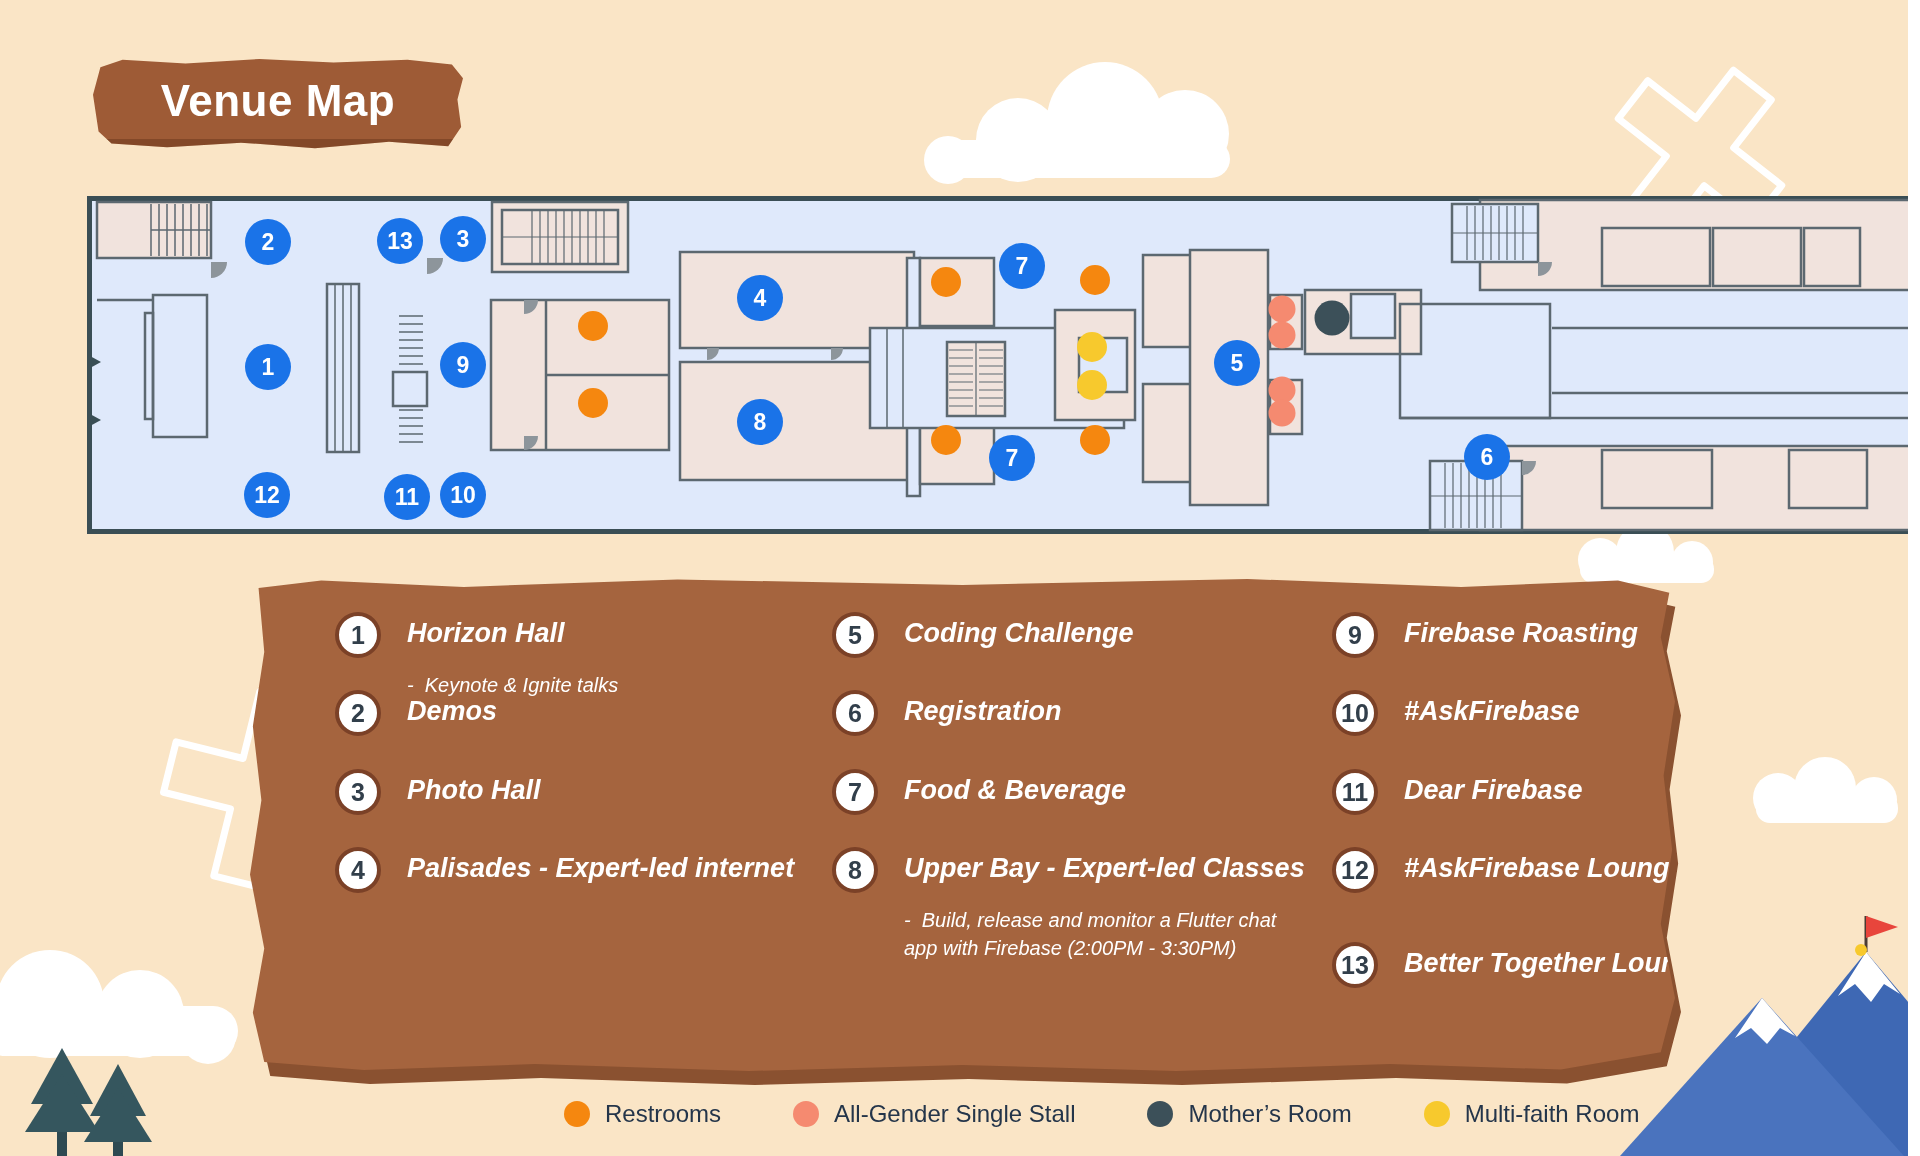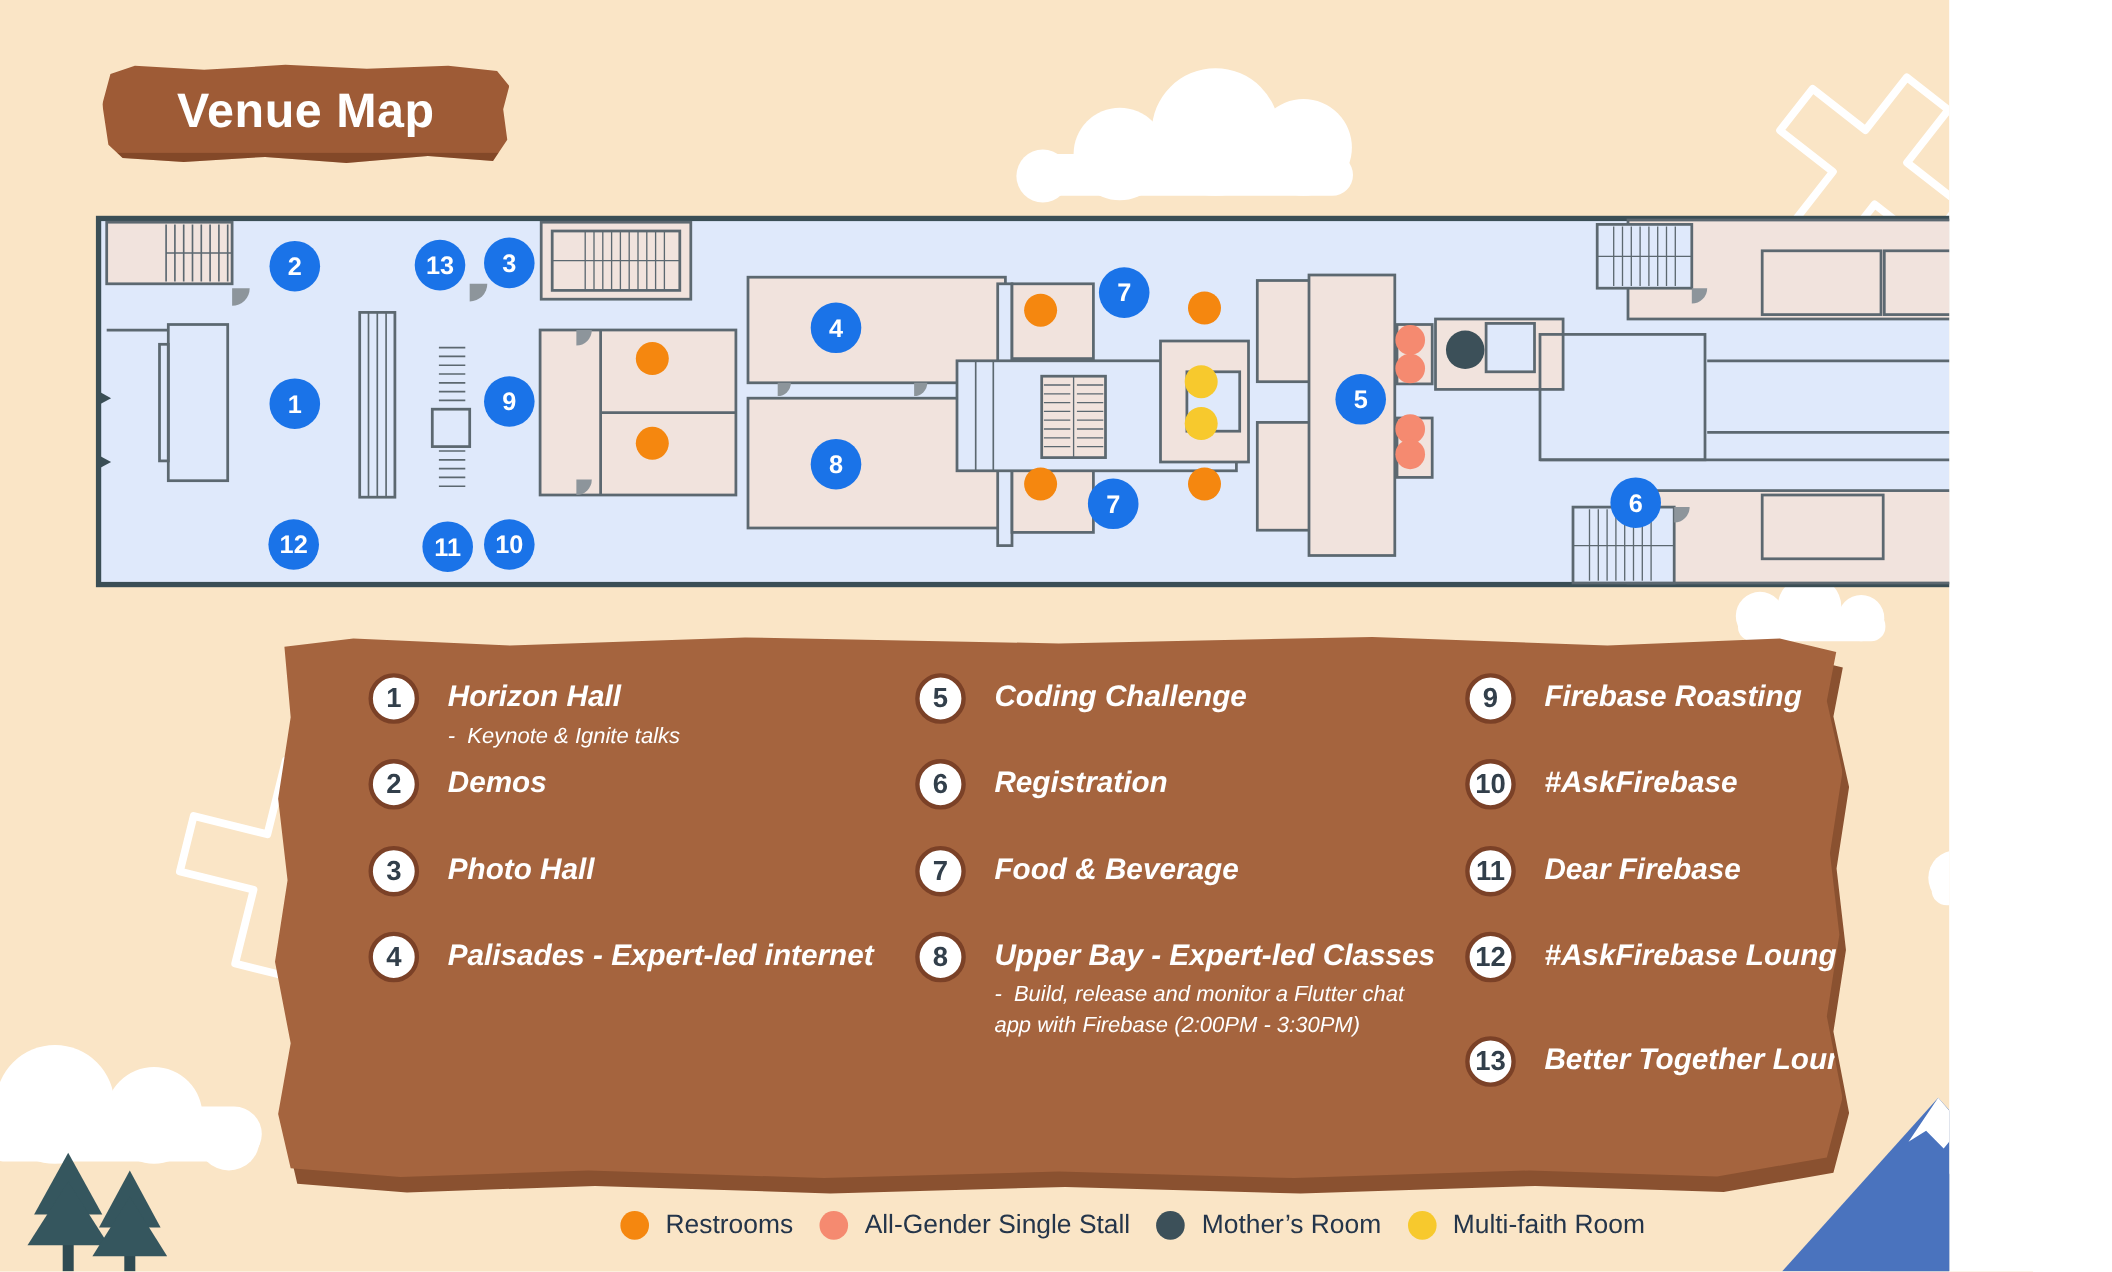--- a/index.html
+++ b/index.html
@@ -1,16 +1,16 @@
 <!DOCTYPE html>
 <html style="--c-marker: #1A73E8; --c-restroom: #F5870F; --c-allgender: #F58A70; --c-mothers: #3C5059; --c-multifaith: #F7C92D;"><head>
 <meta charset="utf-8">
 <style>
   html,body{margin:0;padding:0;}
-  .page{position:relative;width:1772px;height:1156px;background:#FAE5C6;overflow:hidden;
+  .page{position:relative;width:1908px;height:1156px;background:#FAE5C6;overflow:hidden;
         font-family:"Liberation Sans",sans-serif;}
   svg{display:block;}
   .deco{position:absolute;left:0;top:0;z-index:1;}
   
   .banner{position:absolute;left:93px;top:58px;width:370px;height:92px;background:#9E5B36;z-index:3;
     clip-path:polygon(2% 10%,8% 2%,25% 6%,45% 1%,65% 5%,85% 2%,97% 7%,100% 22%,98.5% 45%,99.5% 75%,96% 96%,80% 91%,60% 98%,40% 92%,20% 97%,5% 93%,1.5% 80%,0 40%);
     display:flex;align-items:center;justify-content:center;}
   .banner::after{content:"";position:absolute;left:0;right:0;bottom:0;height:11px;background:rgba(60,25,5,.28);}
   .banner-title{color:#fff;font-size:44px;font-weight:700;letter-spacing:.5px;margin-bottom:6px;}
   
@@ -27,23 +27,23 @@
   .panel-shadow,.panel{position:absolute;left:250px;top:578px;width:1425px;height:494px;
     clip-path:polygon(0.6% 2%,5% .5%,15% 1.8%,30% .3%,50% 1.4%,70% .2%,85% 1.8%,96% .5%,99.6% 3%,99% 12%,100% 25%,99.2% 40%,99.8% 55%,99% 70%,100% 85%,99% 96%,92% 99.5%,80% 98.4%,65% 99.8%,50% 98.6%,35% 99.8%,20% 98.4%,8% 99.6%,1% 98%,.2% 88%,1% 75%,0 60%,.8% 45%,.2% 30%,1% 15%);}
   .panel-shadow{transform:translate(6px,14px);background:#8A5130;z-index:3;}
   .panel{background:#A5643E;z-index:3;}
   .vcol{position:absolute;top:0;height:100%;}
   .v-item{position:absolute;display:flex;align-items:flex-start;}
   .v-num{flex:0 0 auto;width:46px;height:46px;border-radius:50%;background:#fff;border:4px solid #7B4127;
     box-sizing:border-box;color:#323F4B;font-size:25px;font-weight:700;display:flex;align-items:center;justify-content:center;}
   .v-body{margin-left:26px;padding-top:6px;font-style:italic;}
   .v-title{color:#fff;font-size:27px;font-weight:600;white-space:nowrap;}
-  .v-detail{color:#fff;font-size:20px;font-weight:400;line-height:1.38;margin-top:7px;}
+  .v-detail{color:#fff;font-size:20px;font-weight:400;line-height:1.38;margin-top:23px;}
   
-  .f-row{position:absolute;left:564px;top:1100px;display:flex;align-items:center;gap:24px;z-index:3;}
+  .f-row{position:absolute;left:564px;top:1100px;display:flex;align-items:center;gap:72px;z-index:3;}
   .f-item{display:flex;align-items:center;gap:15px;}
   .f-dot{width:26px;height:26px;border-radius:50%;flex:0 0 auto;}
   .f-label{color:#24354A;font-size:24px;font-weight:500;white-space:nowrap;}
 </style>
 </head>
 <body>
 
 <div class="page">
 
   <svg class="deco" width="1920" height="1156" viewBox="0 0 1920 1156">

